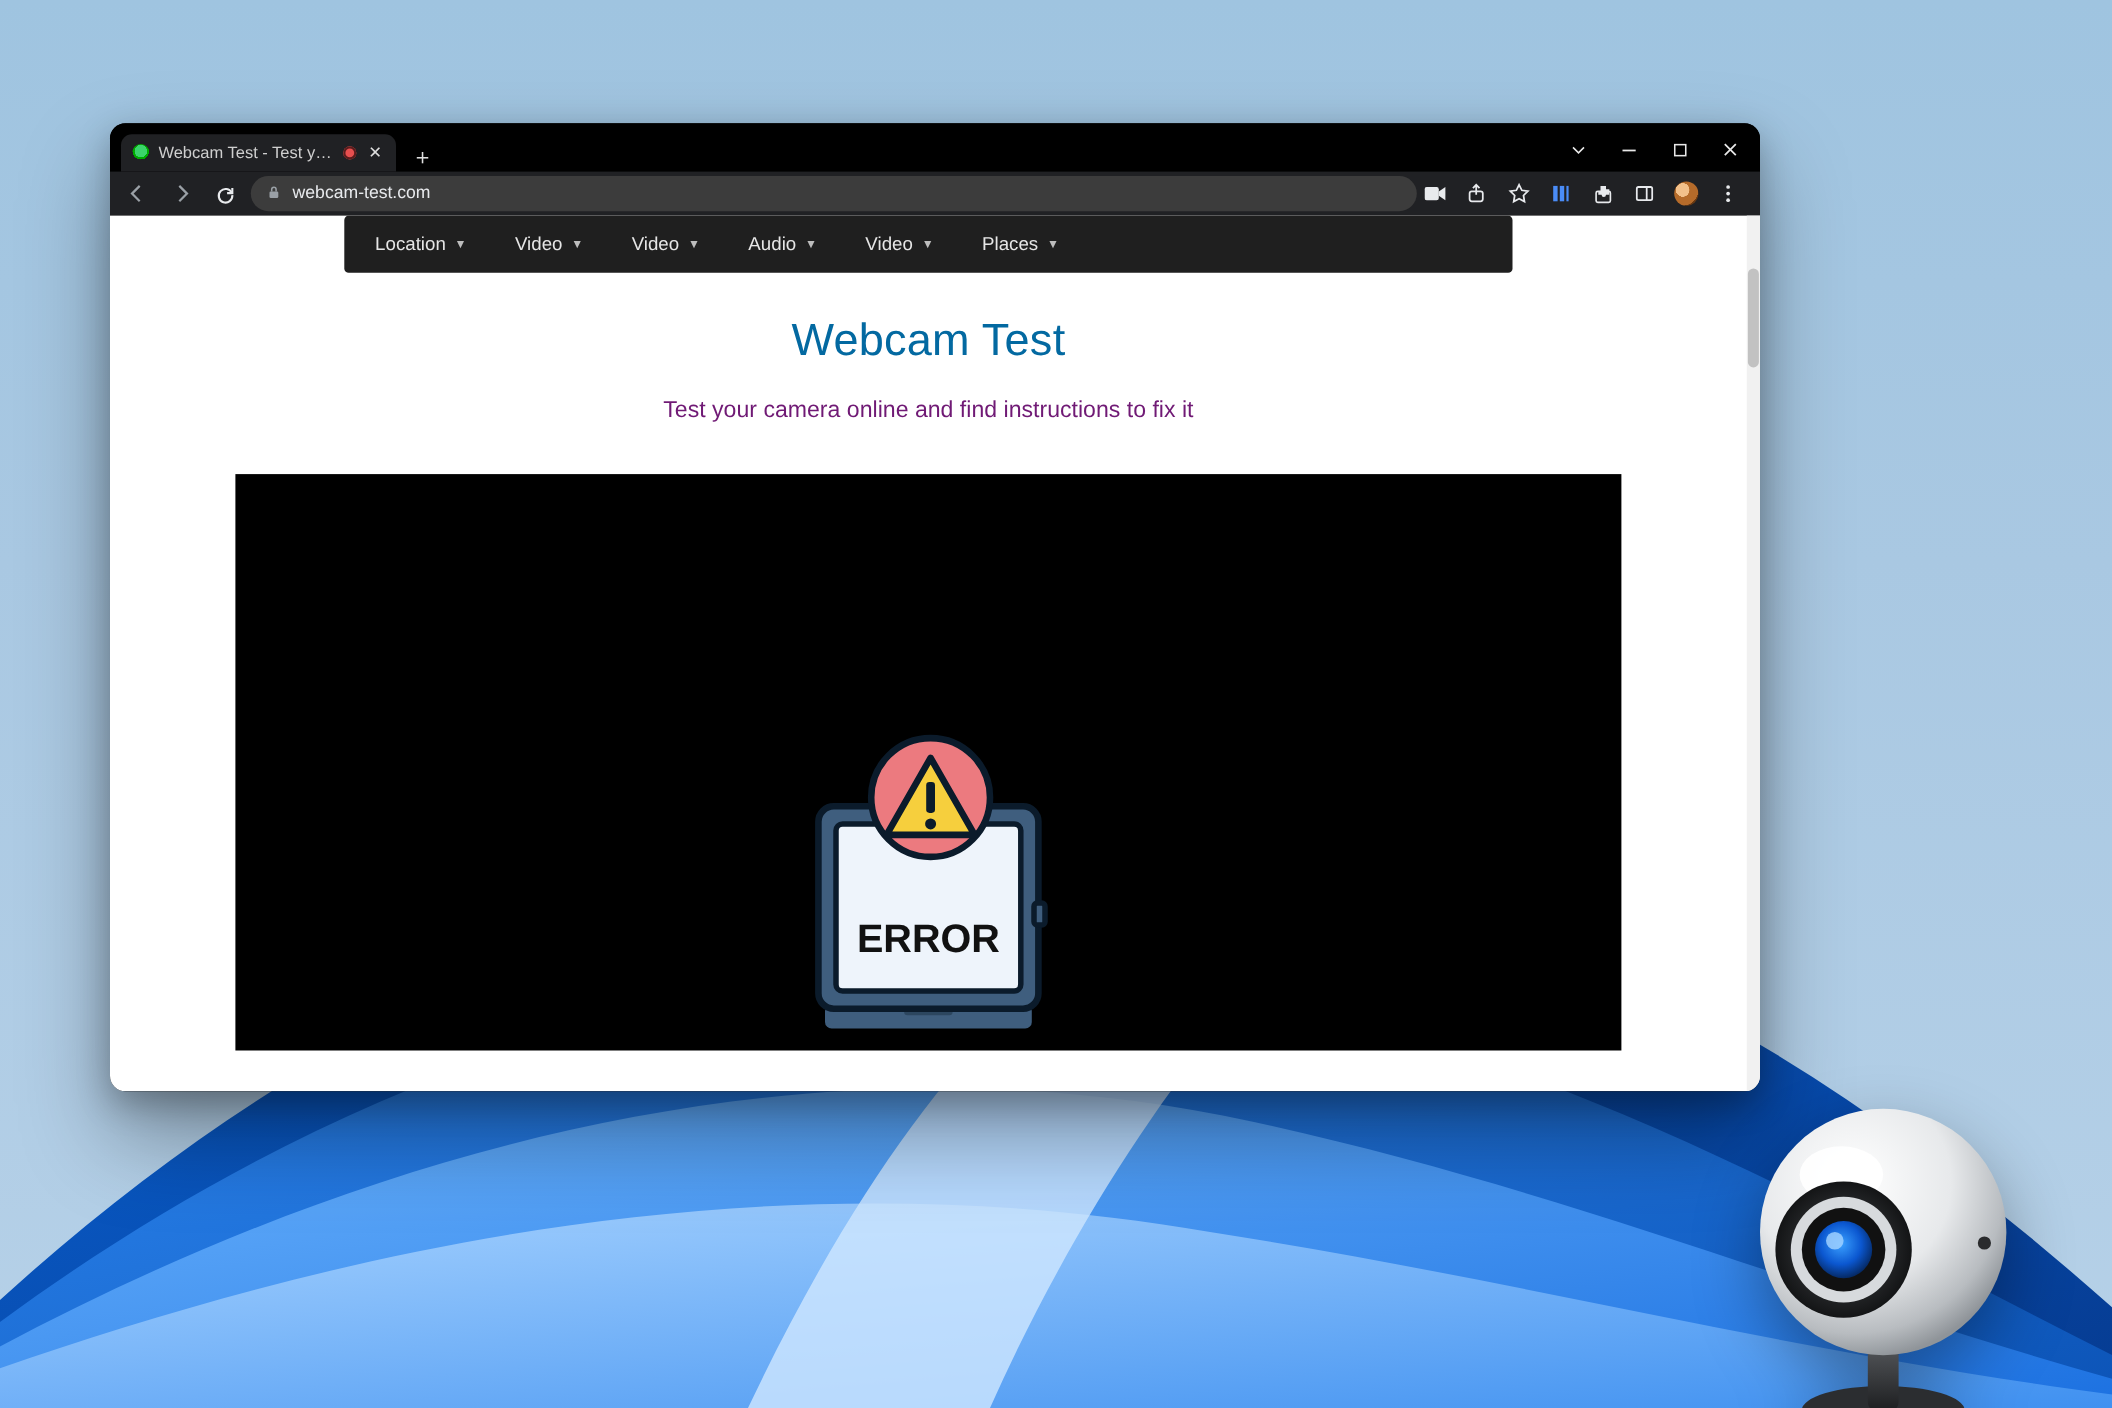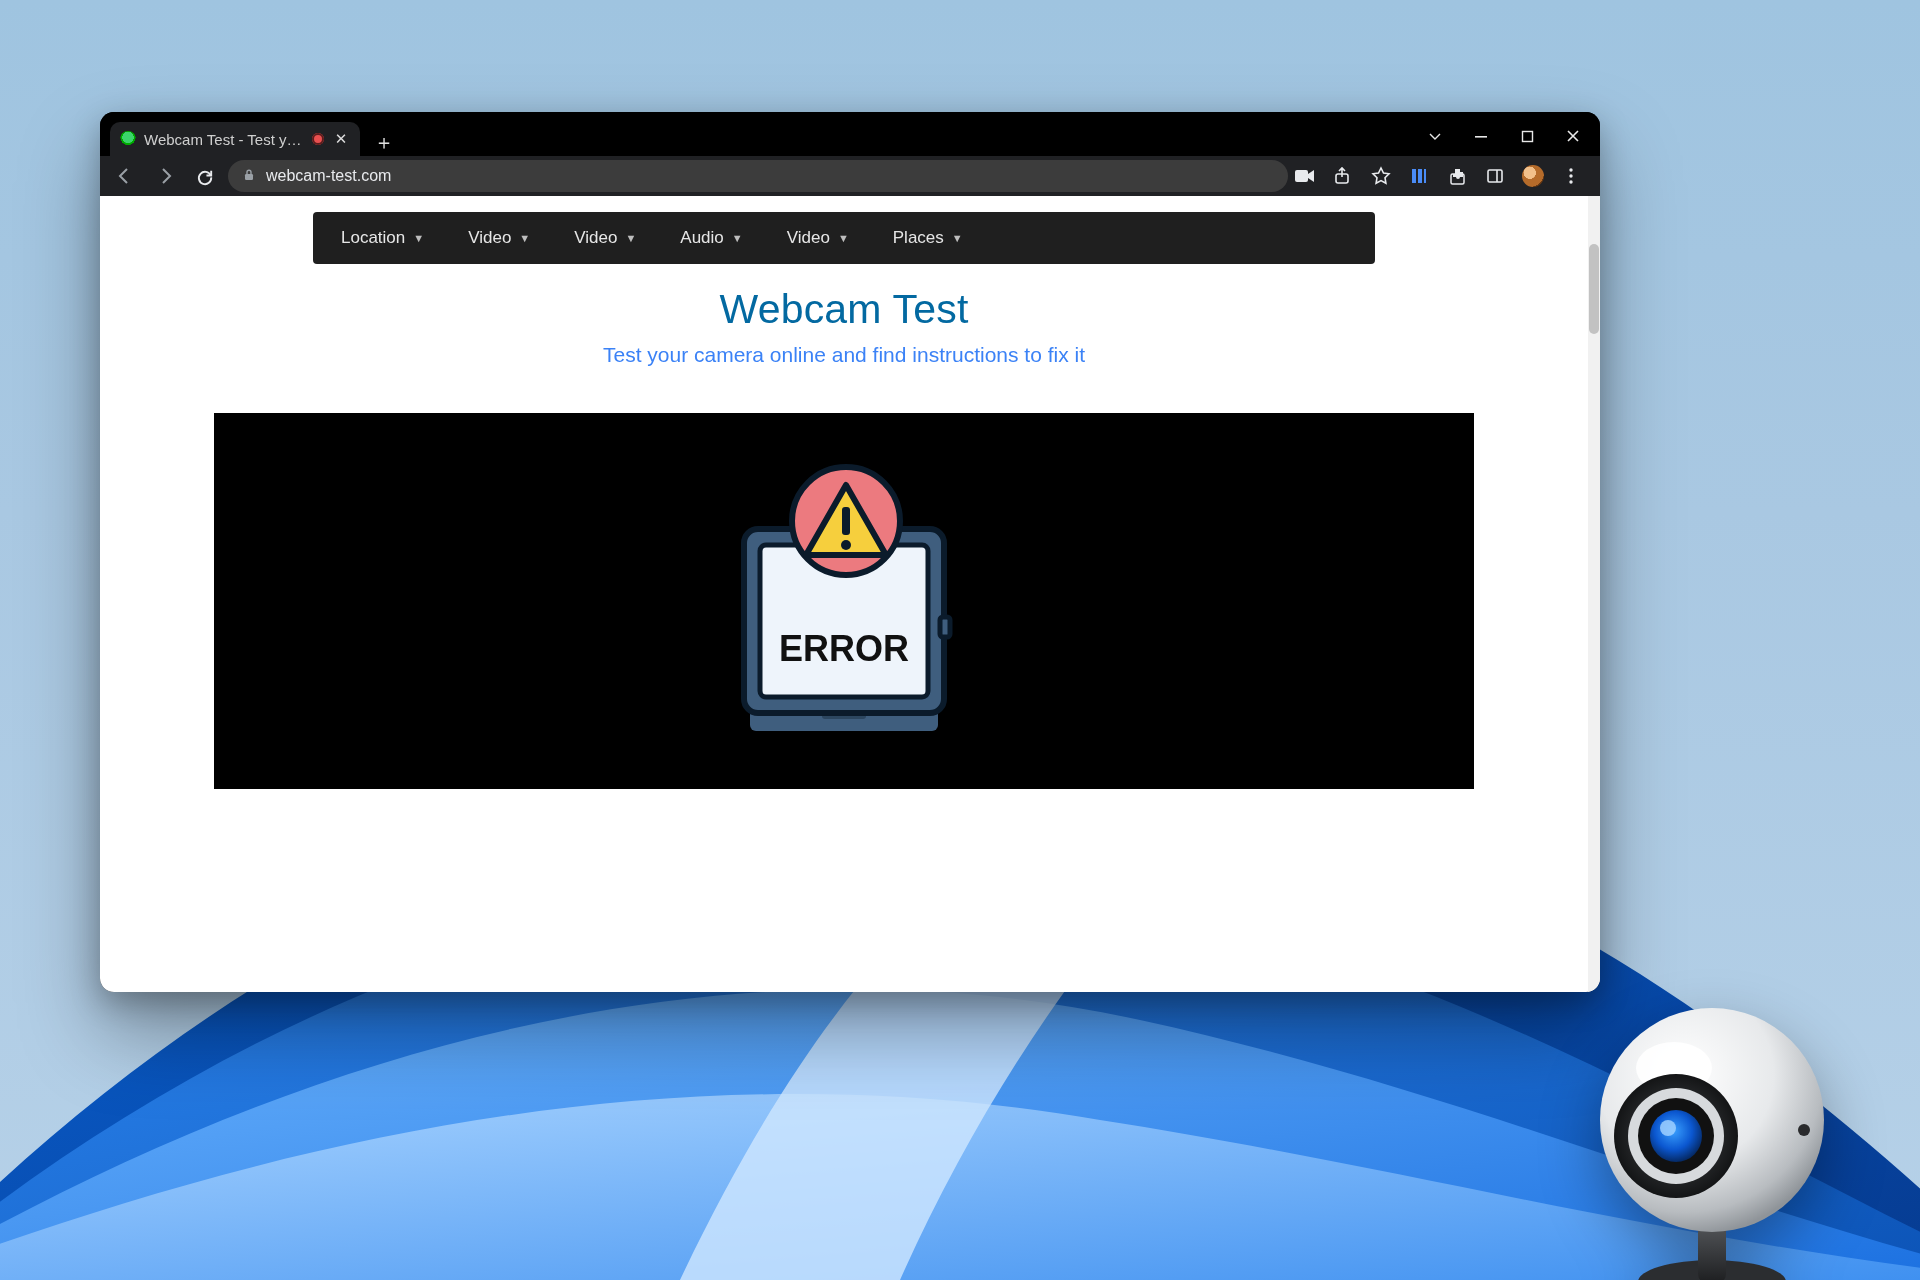--- a/index.html
+++ b/index.html
@@ -47,29 +47,29 @@
   .avatar { width:22px; height:22px; border-radius:50%; background:radial-gradient(circle at 35% 35%, #f2c08a 0 30%, #b56b2a 31% 70%, #6b3a12 71% 100%); }
   
   .viewport { position:relative; height:calc(100% - 84px); background:#fff; display:flex; }
   .page { flex:1; overflow:hidden; }
   .vscroll-track { width:12px; background:#f1f1f1; position:relative; }
   .vscroll-thumb { position:absolute; right:1px; top:48px; width:10px; height:90px; background:#c2c2c2; border-radius:6px; }
   
   .menubar {
     margin:0 auto; margin-top:0px; width:1062px; height:52px; background:#1f1f1f; border-radius:4px;
     display:flex; align-items:center; gap:44px; padding:0 28px; color:#e6e6e6; font-size:17px;
-    position:relative; top:16px;
+    position:relative; top:0px;
   }
   .menu-item { display:flex; align-items:center; gap:8px; cursor:pointer; }
   .menu-item .caret { font-size:11px; color:#bdbdbd; }
   .page-inner { padding:0 0 0 0; }
   h1.page-title { text-align:center; font-size:41px; font-weight:500; color:#0369a1; margin-top:38px; letter-spacing:.2px;}
-  p.subtitle { text-align:center; font-size:21px; color:#3b82f6; margin-top:10px; }
+  p.subtitle { text-align:center; font-size:21px; color:#701a75; margin-top:28px; }
   .video-box {
-    margin:46px auto 0 auto; width:1260px; height:376px; background:#000; display:flex; align-items:center; justify-content:center;
+    margin:46px auto 0 auto; width:1260px; height:524px; background:#000; display:flex; align-items:flex-end; justify-content:center;
   }
   .error-illus { width:280px; height:300px; position:relative; }
   
   .webcam-overlay { position:absolute; right:68px; bottom:-40px; width:280px; height:360px; z-index:20; filter:drop-shadow(0 24px 30px rgba(0,0,0,.35)); }
 </style>
 </head>
 <body>
 
 <svg class="bloom" viewBox="0 0 1920 720" preserveAspectRatio="xMidYMax slice">
   <defs>

